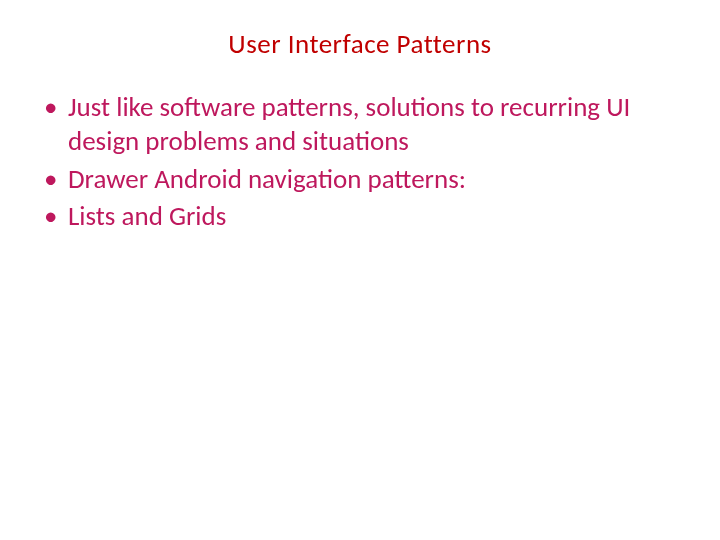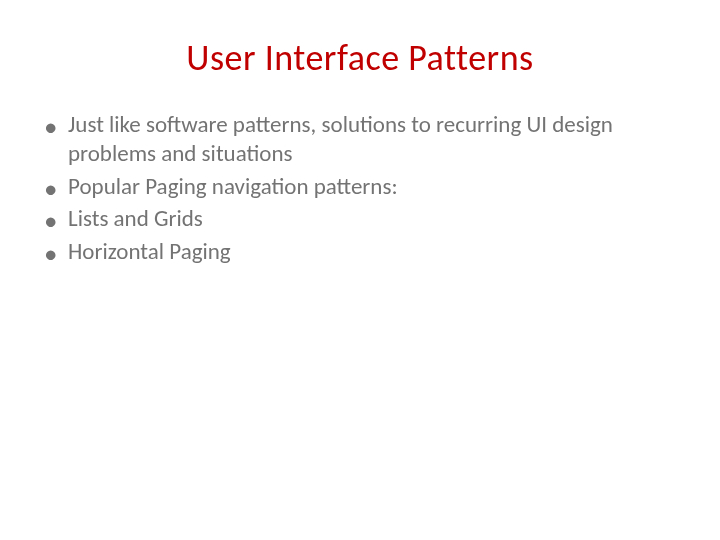--- a/index.html
+++ b/index.html
@@ -10,50 +10,49 @@
     body {
       width: 720px;
       height: 540px;
       background: #ffffff;
       font-family: Calibri, Arial, sans-serif;
       padding: 20px 30px;
       overflow: hidden;
     }
     .slide-title {
       color: #c00000;
-      font-size: 36px;
+      font-size: 27px;
       font-weight: 400;
       text-align: center;
       margin-bottom: 30px;
-      margin-top: 16px;
+      margin-top: 7px;
       letter-spacing: 0.5px;
     }
     .bullet-list {
       list-style: none;
       padding-left: 10px;
     }
     .bullet-item {
-      color: #737373;
-      font-size: 23px;
+      color: #be185d;
+      font-size: 27px;
       line-height: 1.25;
       margin-bottom: 4px;
       padding-left: 28px;
       position: relative;
     }
     .bullet-item::before {
       content: "•";
       position: absolute;
       left: 4px;
       top: 0;
       font-size: 27px;
     }
   </style>
 </head>
 <body>
 
 <h1 class="slide-title">User Interface Patterns</h1>
 
 <ul class="bullet-list">
   <li class="bullet-item">Just like software patterns, solutions to recurring UI design problems and situations</li>
-  <li class="bullet-item">Popular Paging navigation patterns:</li>
+  <li class="bullet-item">Drawer Android navigation patterns:</li>
   <li class="bullet-item">Lists and Grids</li>
-  <li class="bullet-item">Horizontal Paging</li>
 </ul>
 
 </body></html>

